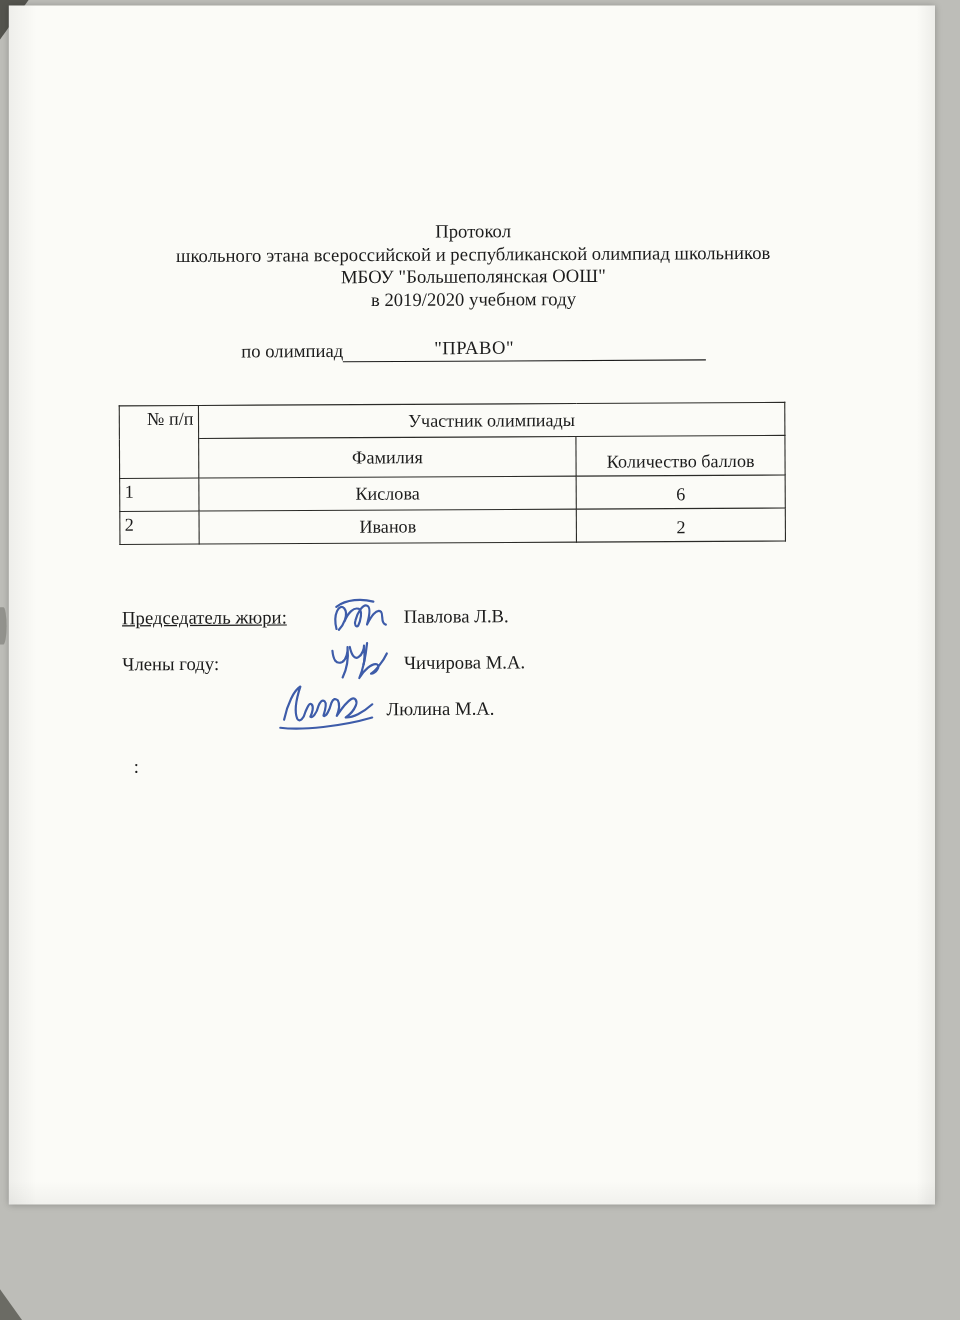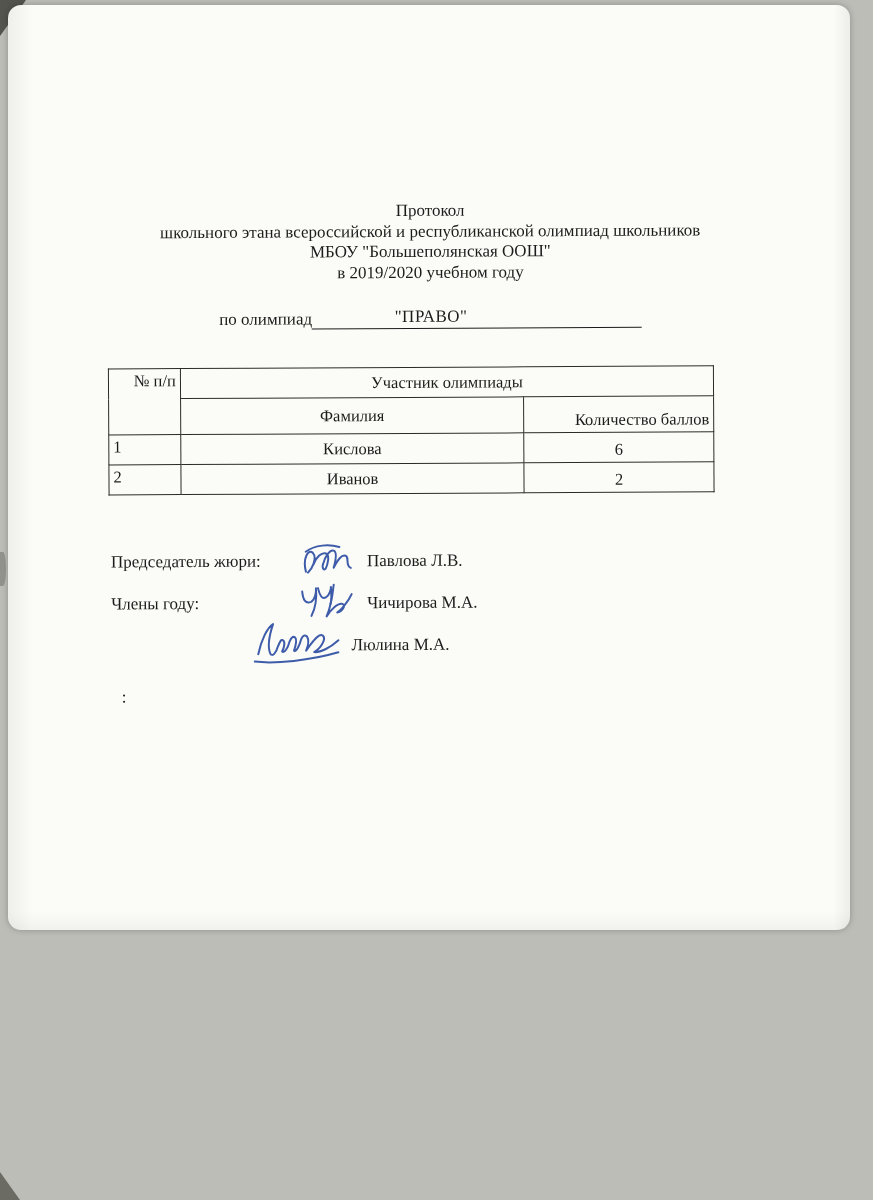--- a/index.html
+++ b/index.html
@@ -10,29 +10,28 @@
     color:#1c1c1c;
     position:relative;
   }
   .corner-tl { position:absolute; left:0; top:0; width:0; height:0;
     border-top:36px solid #54544e; border-right:26px solid transparent; z-index:0; }
   .corner-bl { position:absolute; left:0; bottom:0; width:0; height:0;
     border-bottom:28px solid #6b6b64; border-right:20px solid transparent; z-index:0; }
   .edge-smudge { position:absolute; left:0; top:552px; width:6px; height:34px;
     background:#80807a; border-radius:0 60% 60% 0; z-index:3; opacity:.7; }
   .paper {
-    position:absolute; left:8px; top:5px; width:842px; height:925px;
+    position:absolute; left:8px; top:5px; width:842px; height:1090px;
     background:
       linear-gradient(90deg, rgba(0,0,0,0.05), rgba(0,0,0,0) 3%),
       linear-gradient(270deg, rgba(0,0,0,0.06), rgba(0,0,0,0) 2%),
       linear-gradient(0deg, rgba(0,0,0,0.04), rgba(0,0,0,0) 2%),
       #fbfbf7;
     box-shadow:0 0 6px rgba(0,0,0,.25);
     z-index:1;
-    border-radius:13px;
   }
   .content { transform:rotate(-0.3deg); transform-origin:top left; padding-top:198px; }
 
   .title-block { text-align:center; font-size:17px; line-height:20.5px; }
   .subject-line { margin-top:24px; text-align:center; font-size:17px; }
   .subject-blank {
     display:inline-block; width:330px; border-bottom:1.6px solid #1c1c1c;
     text-align:center; vertical-align:bottom; height:22px;
   }
   .subject-value { position:relative; left:-46px; letter-spacing:.5px; }
@@ -40,34 +39,34 @@
   table.protocol {
     margin:38px 0 0 98px; border-collapse:collapse; width:606px;
     font-size:16.5px;
   }
   table.protocol td, table.protocol th {
     border:1.4px solid #2b2b28; font-weight:normal; padding:2px 4px;
   }
   .cell-num-head { width:72px; text-align:right; vertical-align:top; height:30px; }
   .cell-participant { text-align:center; height:30px; }
   .cell-surname-head { width:344px; text-align:center; height:36px; }
-  .cell-score-head { width:190px; text-align:right; vertical-align:bottom; padding-bottom:4px; }
+  .cell-score-head { width:190px; text-align:center; vertical-align:bottom; padding-bottom:4px; }
   .cell-num { text-align:left; vertical-align:top; height:30px; }
   .cell-surname { text-align:center; }
   .cell-score { text-align:center; vertical-align:bottom; padding-bottom:3px; }
 
   .sign-block { margin:46px 0 0 100px; font-size:17px; }
   .sign-row { display:flex; align-items:center; height:42px; }
   .sign-label { display:inline-block; }
   .sig { stroke:#2e4fa3; fill:none; stroke-width:2; stroke-linecap:round; stroke-linejoin:round; opacity:.92; }
   .sig1 { margin-left:14px; transform:rotate(-6deg); }
   .sig2 { margin-left:42px; transform:rotate(-5deg); margin-top:-6px; }
   .sig3 { margin-left:-14px; transform:rotate(-4deg); margin-top:-10px; }
   .sign-name { margin-left:8px; }
-  .lbl-chair { width:172px; }
+  .lbl-chair { width:172px;text-decoration:underline; }
   .lbl-members { width:142px; }
   .lbl-empty { width:150px; }
   .colon-mark { margin:20px 0 0 110px; font-size:17px; }
 </style>
 </head>
 <body>
 
 <div class="corner-tl"></div>
 <div class="corner-bl"></div>
 <div class="edge-smudge"></div>

